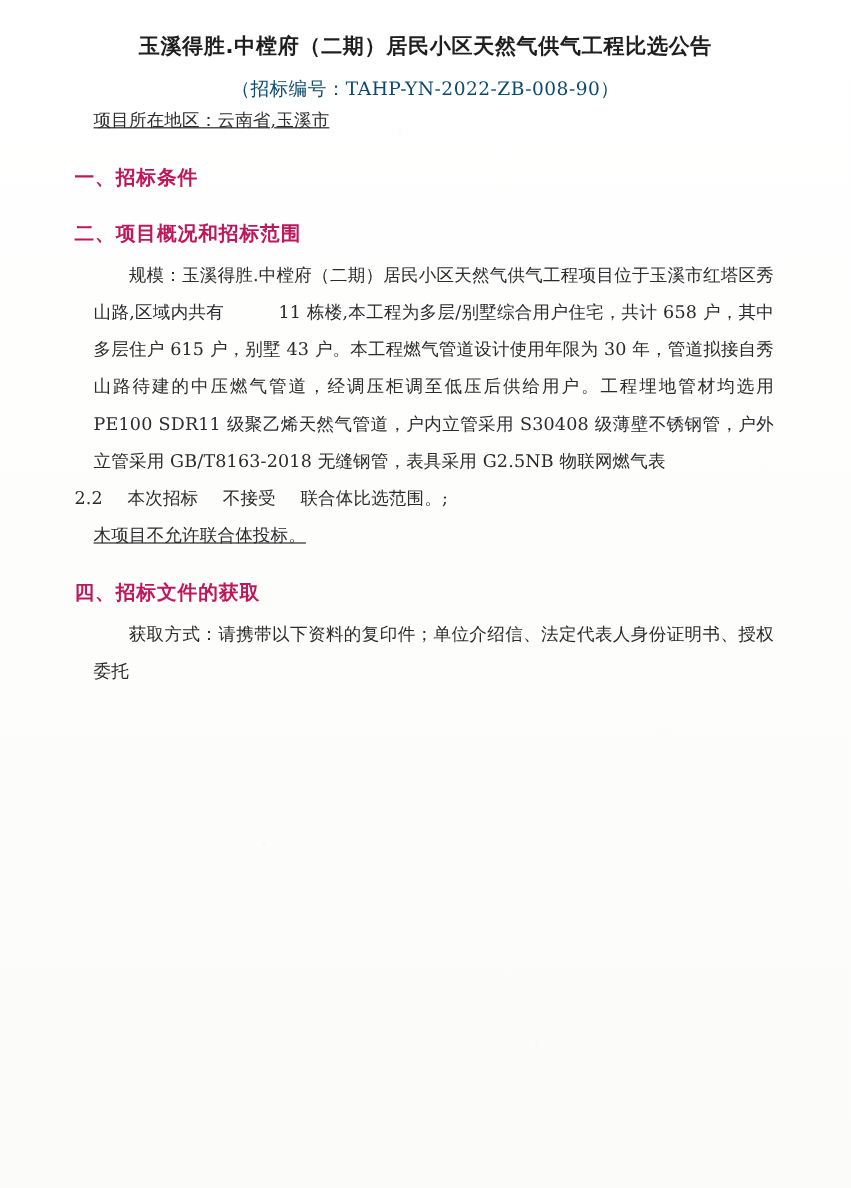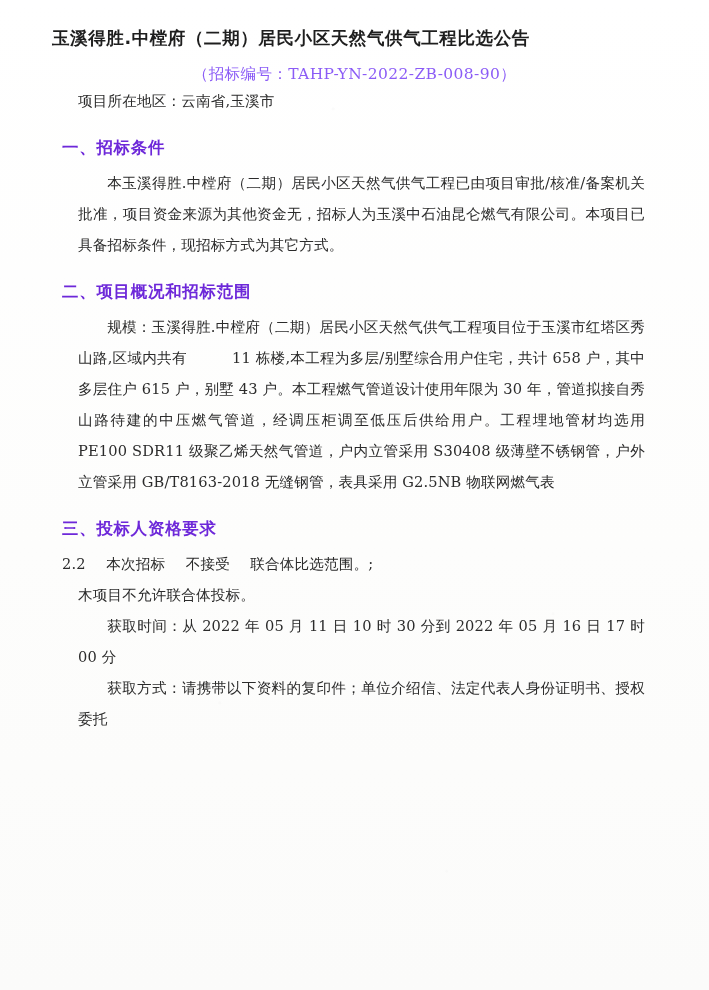--- a/index.html
+++ b/index.html
@@ -29,62 +29,63 @@
     pointer-events: none;
   }
   .page {
     position: relative;
     width: 709px;
     height: 990px;
     box-sizing: border-box;
     padding: 0;
   }
   .doc-title {
-    text-align: left;
+    text-align: center;
     font-size: 17.5px;
     font-weight: 700;
     letter-spacing: 0.6px;
     margin: 26px 52px 0 52px;
     color: #1e1e1e;
     font-family: "DejaVu Sans", "Liberation Sans", sans-serif;
   }
   .doc-subtitle {
     text-align: center;
     font-size: 15.5px;
     letter-spacing: 0.4px;
     margin: 14px 52px 0 52px;
-    color: #8b5cf6;
+    color: #0c4a6e;
   }
   .content {
     margin: 0 64px 0 78px;
     font-size: 14.6px;
     line-height: 31px;
     letter-spacing: 0.15px;
   }
   .loc-line {
     margin-top: 42px;
     text-indent: 0;
   }
   h2.section {
     font-family: "DejaVu Sans", "Liberation Sans", sans-serif;
     font-size: 16.4px;
     font-weight: 700;
     letter-spacing: 0.8px;
     margin: 17px 0 4px -16px;
-    color: #6d28d9;
+    color: #be185d;
     line-height: 30px;
   }
   p.para {
     margin: 0;
     text-indent: 2em;
     text-align: justify;
     text-justify: inter-ideograph;
   }
   p.para.flush {
     text-indent: 0;
+    text-decoration: underline;
   }
   p.para.hang {
     text-indent: 0;
     margin-left: -16px;
   }
   .gap-wide { display: inline-block; width: 3.1em; }
   .sp2 { display:inline-block; width: 1.4em; }
   .latin { font-family: "DejaVu Serif", "Liberation Serif", serif; letter-spacing: 0.2px; }
   .clipline {
     overflow: hidden;
@@ -99,30 +100,28 @@
 
   <div class="doc-title">玉溪得胜.中樘府（二期）居民小区天然气供气工程比选公告</div>
 
   <div class="doc-subtitle">（招标编号：TAHP-YN-2022-ZB-008-90）</div>
 
   <div class="content">
 
     <p class="para flush loc-line">项目所在地区：云南省,玉溪市</p>
 
     <h2 class="section">一、招标条件</h2>
-    <p class="para">本玉溪得胜.中樘府（二期）居民小区天然气供气工程已由项目审批/核准/备案机关批准，项目资金来源为其他资金无，招标人为玉溪中石油昆仑燃气有限公司。本项目已具备招标条件，现招标方式为其它方式。</p>
 
     <h2 class="section">二、项目概况和招标范围</h2>
     <p class="para"><span>规模：玉溪得胜.中樘府（二期）居民小区天然气供气工程项目位于玉溪市红塔区秀山路,区域内共有</span><span class="gap-wide"></span><span>11 栋楼,本工程为多层/别墅综合用户住宅，共计 658 户，其中多层住户 615 户，别墅 43 户。本工程燃气管道设计使用年限为 30 年，管道拟接自秀山路待建的中压燃气管道，经调压柜调至低压后供给用户。工程埋地管材均选用 PE100 SDR11 级聚乙烯天然气管道，户内立管采用 S30408 级薄壁不锈钢管，户外立管采用 GB/T8163-2018 无缝钢管，表具采用 G2.5NB 物联网燃气表</span></p>
 
 
 
-    <h2 class="section">三、投标人资格要求</h2>
 
     <p class="para hang"><span class="latin">2.2</span><span class="sp2"></span><span>本次招标</span><span class="sp2"></span><span>不接受</span><span class="sp2"></span><span>联合体比选范围。;</span></p>
 
     <p class="para flush">木项目不允许联合体投标。</p>
 
-    <p class="para">获取时间：从 2022 年 05 月 11 日 10 时 30 分到 2022 年 05 月 16 日 17 时 00 分</p>
+    <h2 class="section">四、招标文件的获取</h2>
     <p class="para clipline">获取方式：请携带以下资料的复印件；单位介绍信、法定代表人身份证明书、授权委托</p>
 
   </div>
 </div>
 
 </body></html>

